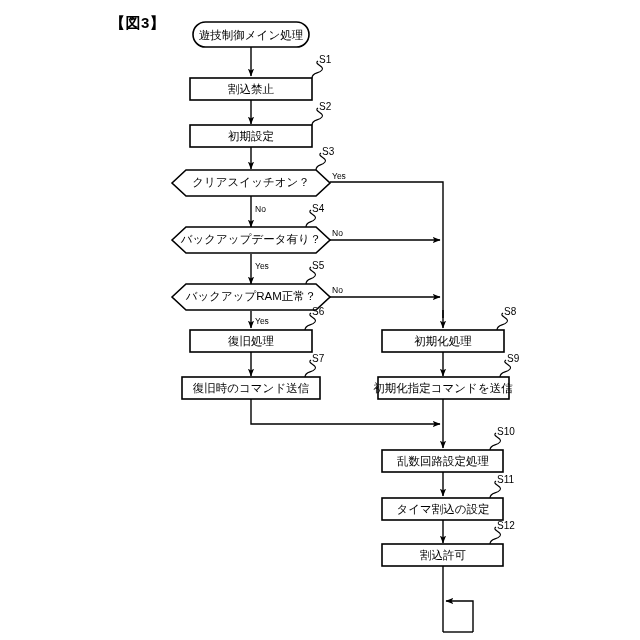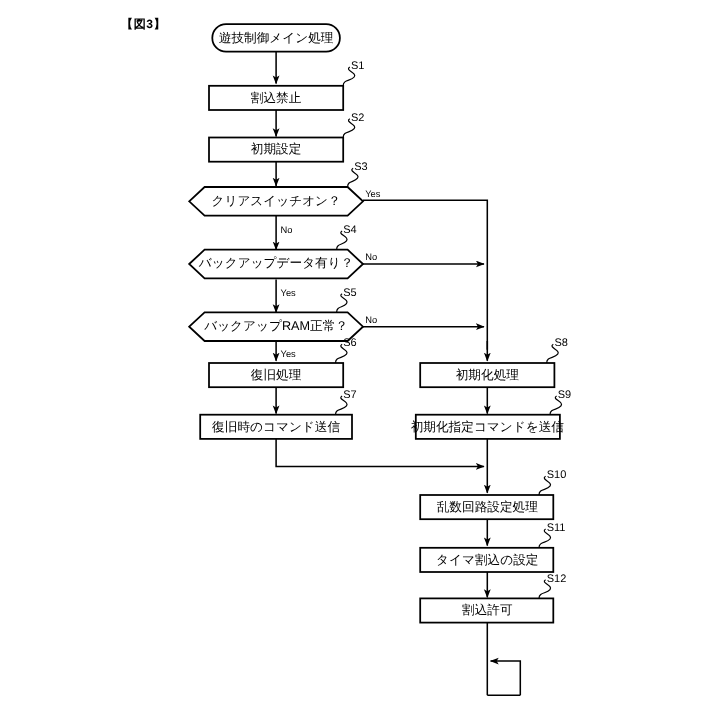--- a/index.html
+++ b/index.html
@@ -7,21 +7,21 @@
     width:640px;height:640px;overflow:hidden;
     font-family:"Liberation Sans","DejaVu Sans",sans-serif;
     color:#000000;
     position:relative;
   }
   #figure-root{position:absolute;left:0;top:0;width:640px;height:640px;}
   svg#flow{position:absolute;left:0;top:0;width:640px;height:640px;}
   .fig-label{
     position:absolute;
     left:110px;top:14px;
-    font-size:11px;
+    font-size:15px;
     font-weight:bold;
     letter-spacing:0.5px;
     white-space:nowrap;
   }
   .node-text{
     font-size:11.5px;
     text-anchor:middle;
     dominant-baseline:middle;
     font-family:"Liberation Sans","DejaVu Sans",sans-serif;
     fill:#000;

